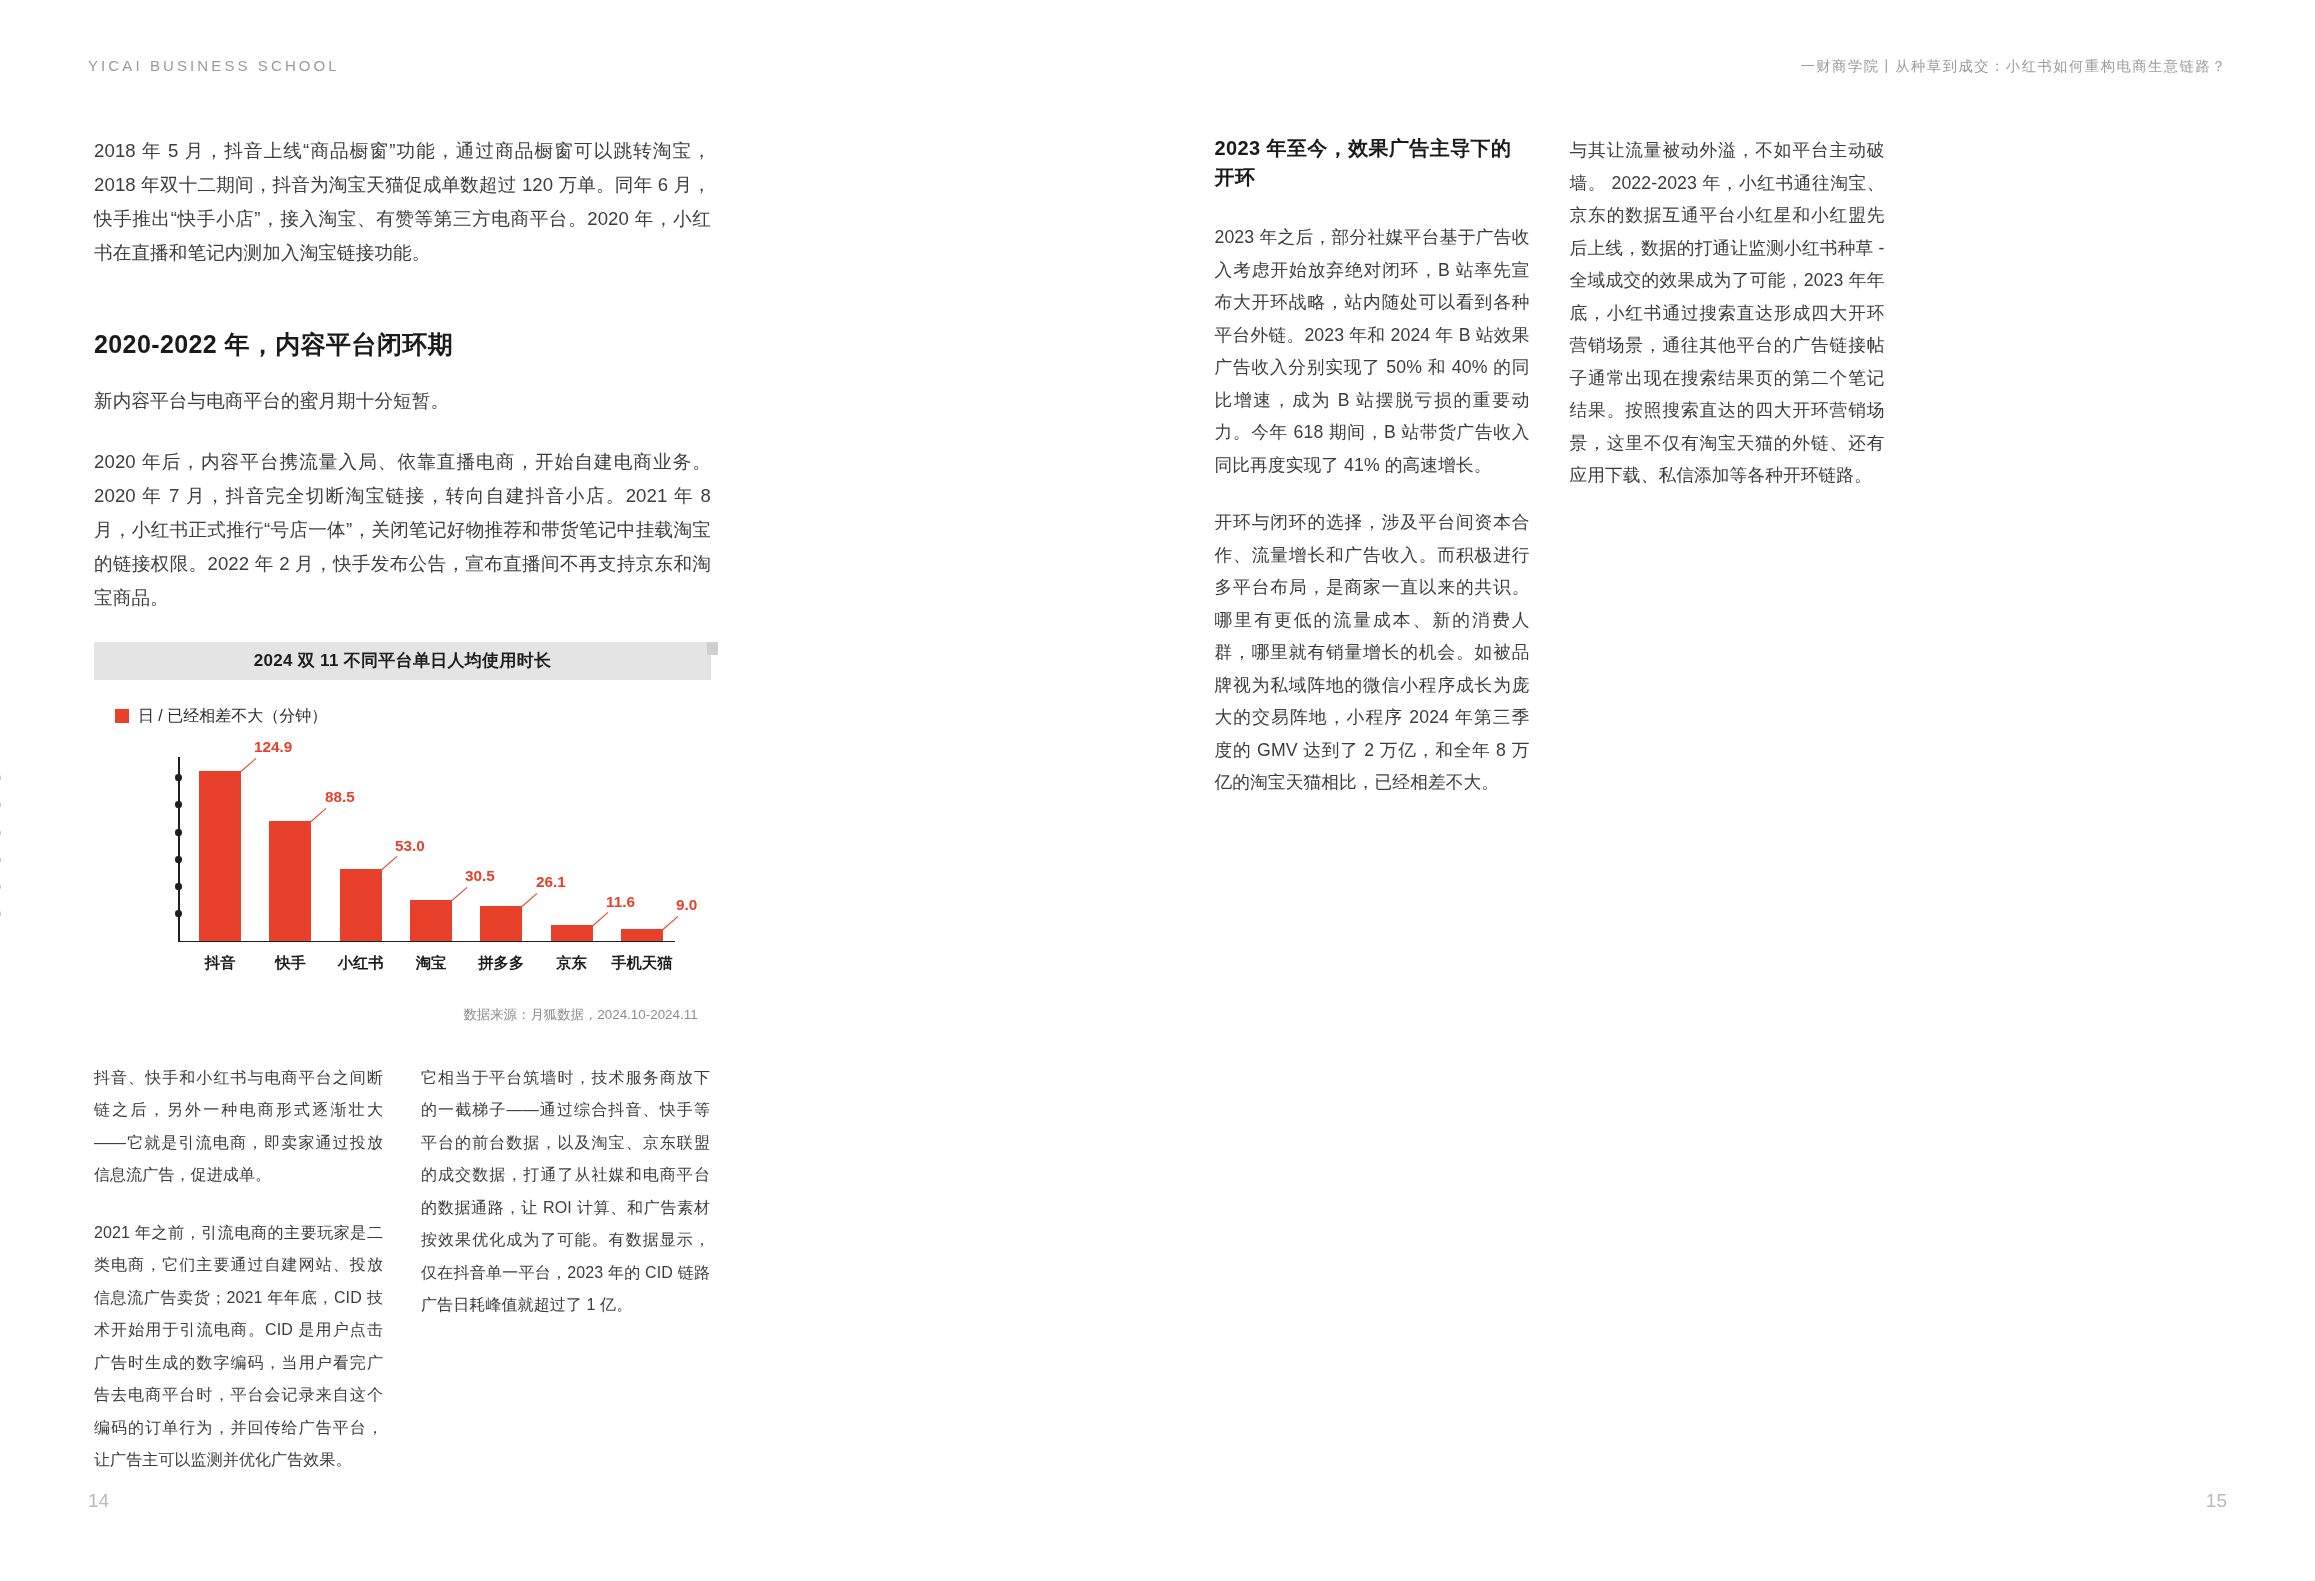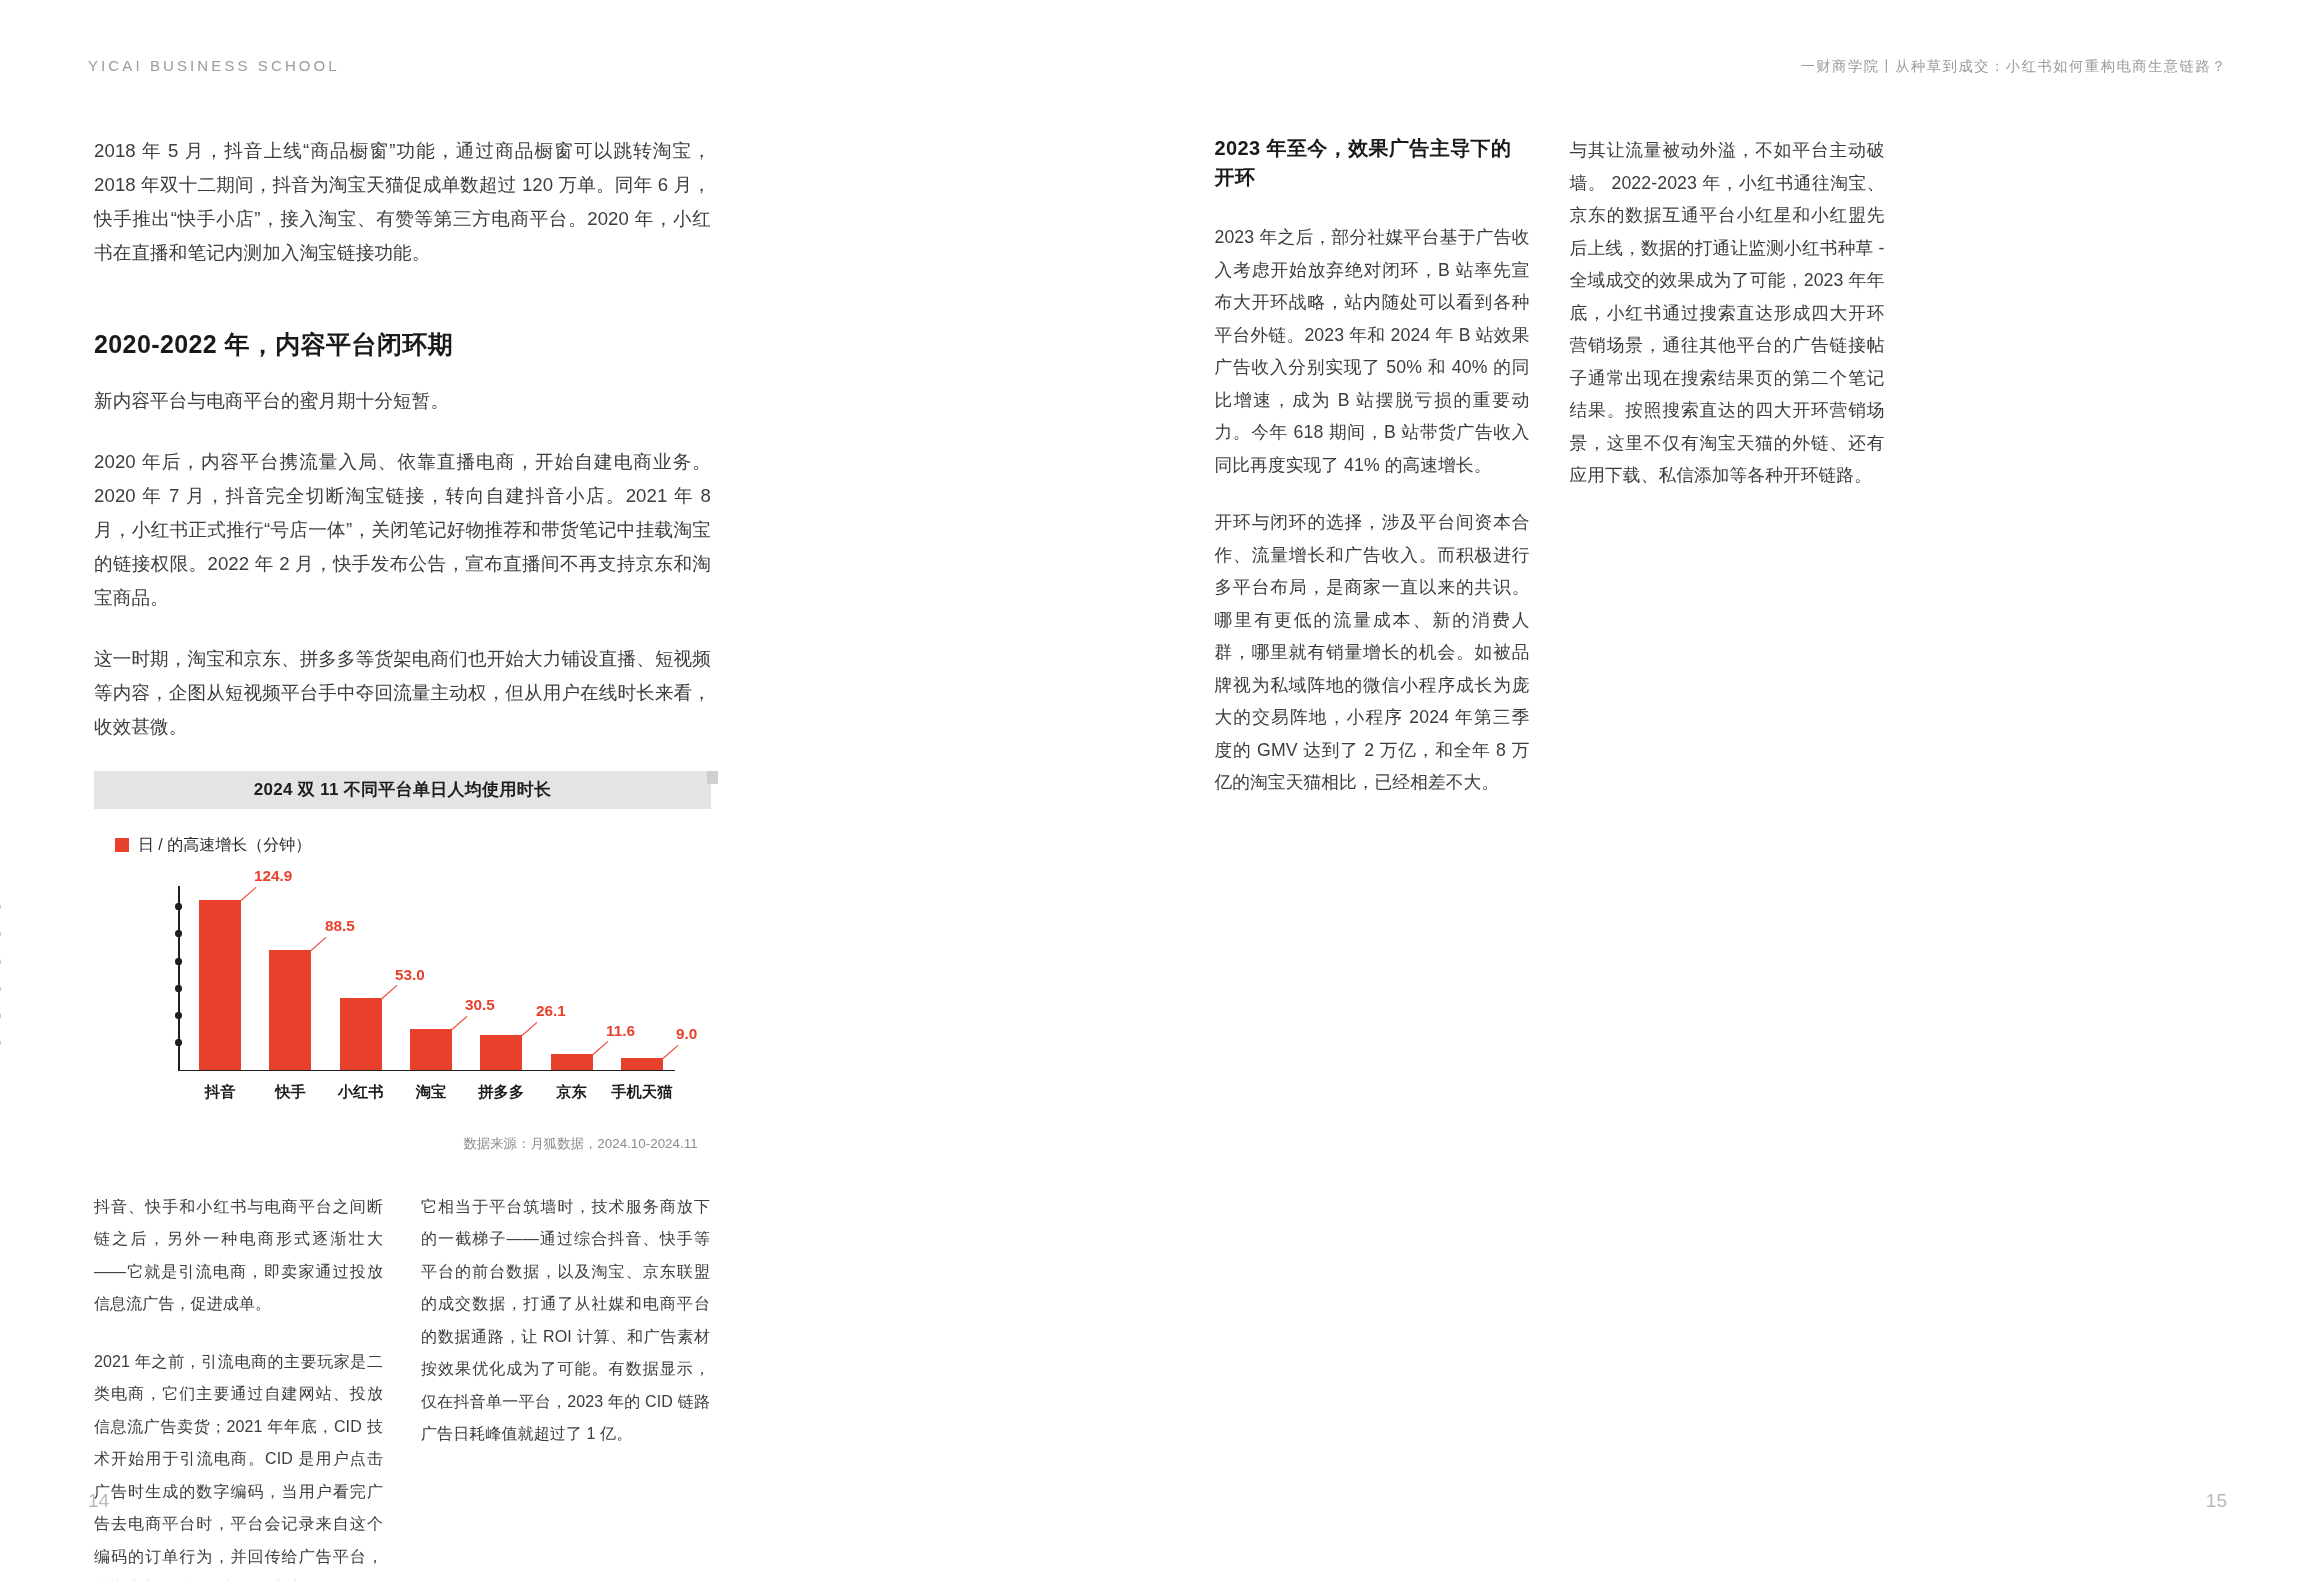--- a/index.html
+++ b/index.html
@@ -124,33 +124,32 @@
     <div class="col-left">
 
       <p class="body lead">2018 年 5 月，抖音上线“商品橱窗”功能，通过商品橱窗可以跳转淘宝，2018 年双十二期间，抖音为淘宝天猫促成单数超过 120 万单。同年 6 月，快手推出“快手小店”，接入淘宝、有赞等第三方电商平台。2020 年，小红书在直播和笔记内测加入淘宝链接功能。</p>
 
       <h2 class="sec">
         <span>2020-2022 年，内容平台闭环期</span>
       </h2>
 
       <p class="body">新内容平台与电商平台的蜜月期十分短暂。</p>
       <p class="body">2020 年后，内容平台携流量入局、依靠直播电商，开始自建电商业务。2020 年 7 月，抖音完全切断淘宝链接，转向自建抖音小店。2021 年 8 月，小红书正式推行“号店一体”，关闭笔记好物推荐和带货笔记中挂载淘宝的链接权限。2022 年 2 月，快手发布公告，宣布直播间不再支持京东和淘宝商品。</p>
-      <p class="body">这一时期，淘宝和京东、拼多多等货架电商们也开始大力铺设直播、短视频等内容，企图从短视频平台手中夺回流量主动权，但从用户在线时长来看，收效甚微。</p>
 
       
       <div class="chart-block">
 
         <div class="chart-titlebar">
           <div class="chart-title">2024 双 11 不同平台单日人均使用时长</div>
           <div class="tab"></div>
         </div>
 
         <div class="legend">
           <span class="legend-swatch"></span>
-          <span class="legend-label">日 / 的高速增长（分钟）</span>
+          <span class="legend-label">日 / 已经相差不大（分钟）</span>
         </div>
 
         <div class="plot">
           <div class="axis-y"></div>
           <div class="axis-x"></div>
           <div id="yticks">
               <div class="ytick" style="top: 158px;">
                 <span class="lbl" style="top: 0px;">20</span>
                 <span class="dot" style="top: 4.8px;"></span>
               </div>

